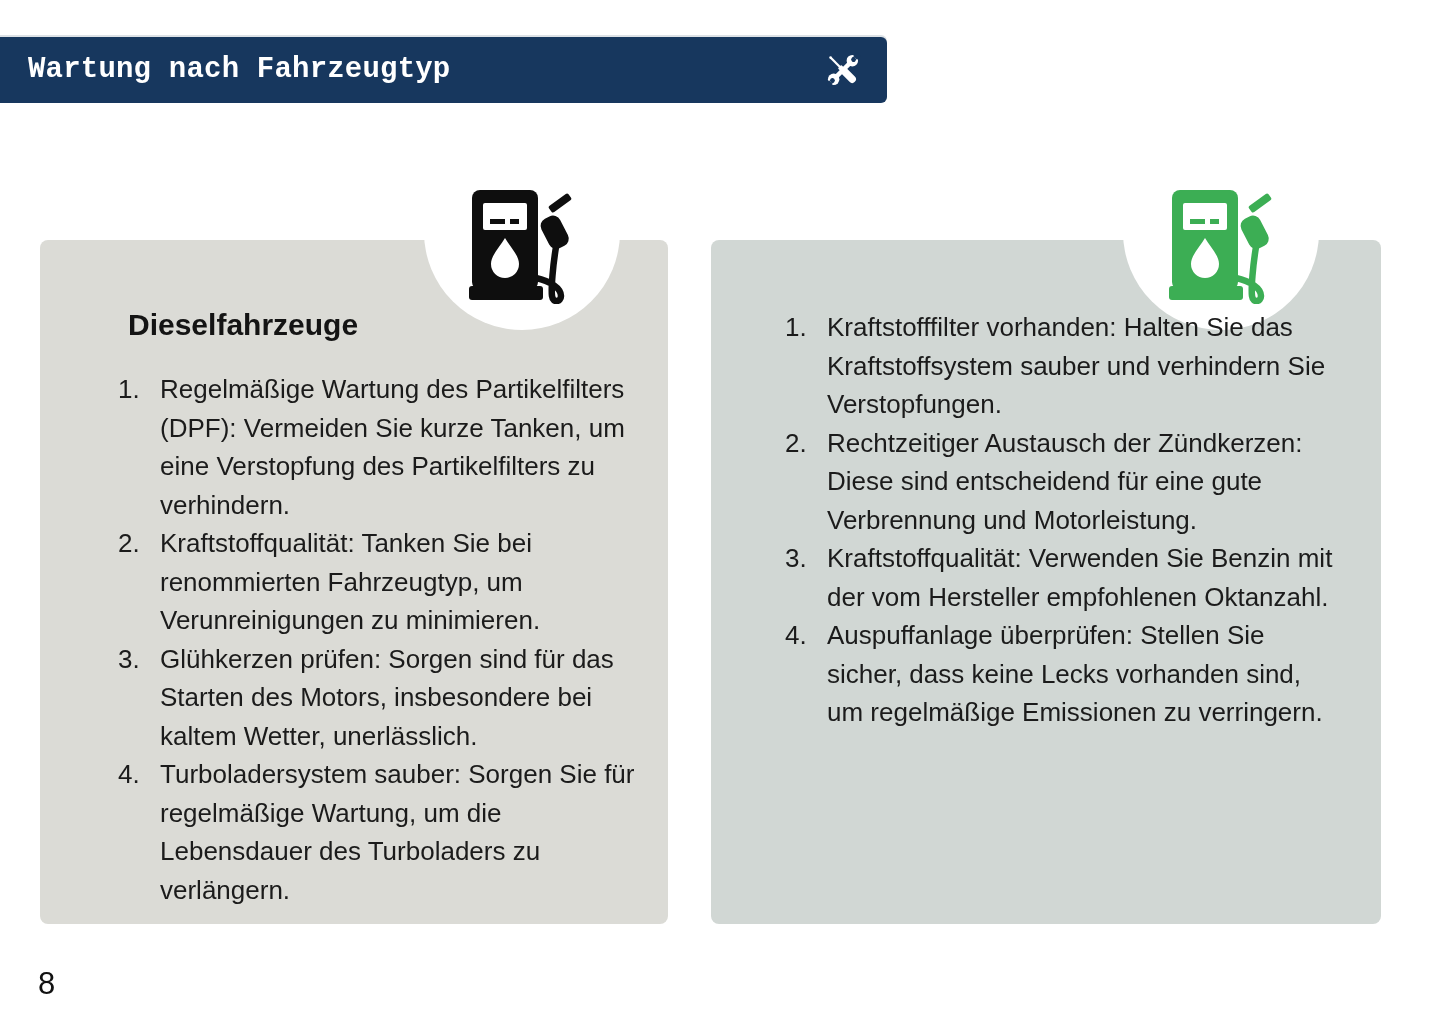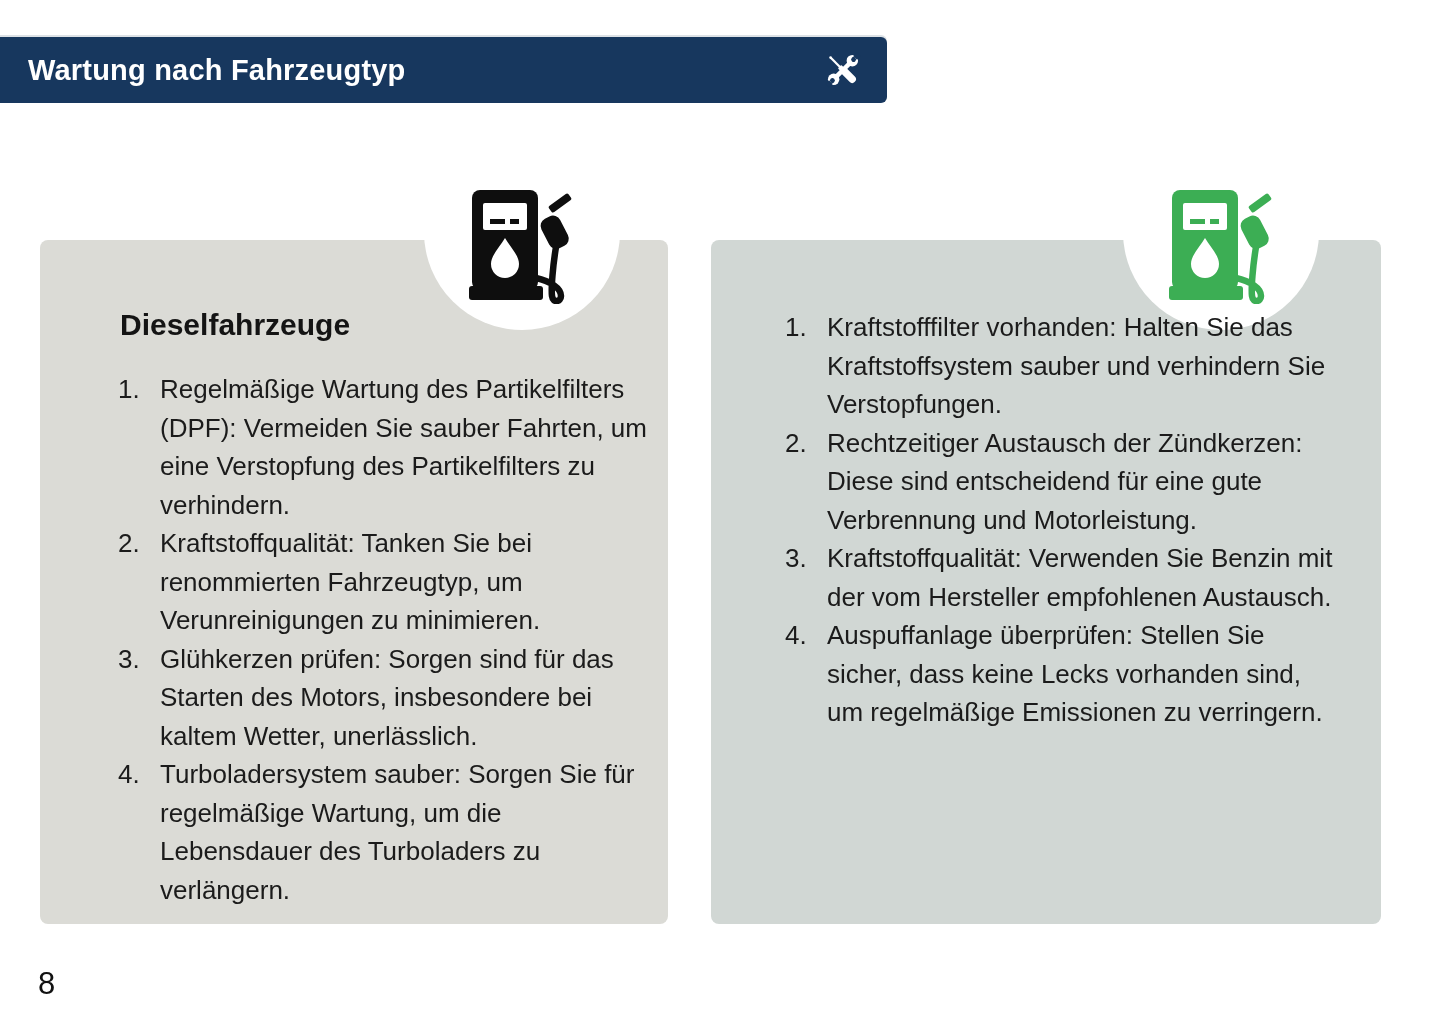--- a/index.html
+++ b/index.html
@@ -9,21 +9,21 @@
     -webkit-font-smoothing:antialiased;
   }
   
   .titlebar{
     position:absolute;left:0;top:37px;width:887px;height:66px;
     background:#17375e;border-radius:0 6px 6px 0;
     box-shadow:0 -2px 0 rgba(180,190,200,.45);
   }
   .titlebar h1{
     margin:0;position:absolute;left:28px;top:0;line-height:66px;
-    font-size:29px;font-weight:bold;color:#ffffff;letter-spacing:.2px;
+    font-size:29px;font-weight:bold;color:#ffffff;letter-spacing:.2px;font-family:Liberation Mono, monospace;
   }
   .tools{position:absolute;right:22px;top:11px;width:44px;height:44px;display:block;}
   .tools svg{width:100%;height:100%;display:block;}
   
   .card{
     position:absolute;top:240px;height:684px;border-radius:8px;
     box-sizing:border-box;color:#1b1b1b;
   }
   .card-diesel{left:40px;width:628px;background:#dbdbd6;padding:68px 18px 0 80px;}
   .card-benzin{left:711px;width:670px;background:#d1d7d4;padding:68px 44px 0 76px;}
@@ -31,21 +31,21 @@
     position:absolute;top:-106px;width:196px;height:196px;border-radius:50%;
     background:#ffffff;
   }
   .card-diesel .notch{left:384px;}
   .card-benzin .notch{left:412px;}
   .pump{position:absolute;top:-50px;width:104px;height:114px;display:block;}
   .card-diesel .pump{left:428px;color:#0e0e0e;}
   .card-benzin .pump{left:457px;color:#3cae54;}
   .pump svg{width:100%;height:100%;display:block;}
   .card h2{
-    position:relative;margin:0 0 28px 0;font-size:30px;font-weight:bold;color:#141414;
+    position:relative;margin:0 0 28px 8px;font-size:30px;font-weight:bold;color:#141414;
   }
   .card ol{
     list-style:none;margin:0;padding:0 0 0 40px;counter-reset:n;
     font-size:26px;line-height:38.5px;
   }
   .card ol li{position:relative;counter-increment:n;hyphens:auto;}
   .card ol li::before{
     content:counter(n) ".";position:absolute;left:-42px;top:0;
   }
   
@@ -95,21 +95,21 @@
         <rect x="1" y="96" width="74" height="14" rx="3"></rect>
         <rect x="4" y="0" width="66" height="100" rx="8"></rect>
         <rect x="15" y="13" width="44" height="27" rx="2" fill="#ffffff"></rect>
         <rect x="22" y="29" width="15" height="5"></rect>
         <rect x="42" y="29" width="9" height="5"></rect>
         <path fill="#ffffff" d="M37 48 C32 57 23 65 23 74 a14 14 0 0 0 28 0 C51 65 42 57 37 48 Z"></path>
       </svg>
     </span>
     <h2>Dieselfahrzeuge</h2>
     <ol>
-      <li>Regelmäßige Wartung des Partikelfilters (DPF): Vermeiden Sie sauber Fahrten, um eine Verstopfung des Partikelfilters zu verhindern.</li>
+      <li>Regelmäßige Wartung des Partikelfilters (DPF): Vermeiden Sie kurze Tanken, um eine Verstopfung des Partikelfilters zu verhindern.</li>
       <li>Kraftstoffqualität: Tanken Sie bei renommierten Fahrzeugtyp, um Verunreinigungen zu minimieren.</li>
       <li>Glühkerzen prüfen: Sorgen sind für das Starten des Motors, insbesondere bei kaltem Wetter, unerlässlich.</li>
       <li>Turboladersystem sauber: Sorgen Sie für regelmäßige Wartung, um die Lebensdauer des Turboladers zu verlängern.</li>
     </ol>
   </section>
 
   <section class="card card-benzin">
     <span class="notch"></span>
     <span class="pump">
       <svg viewBox="0 0 104 114" xmlns="http://www.w3.org/2000/svg" fill="currentColor">
@@ -120,20 +120,20 @@
         <rect x="4" y="0" width="66" height="100" rx="8"></rect>
         <rect x="15" y="13" width="44" height="27" rx="2" fill="#ffffff"></rect>
         <rect x="22" y="29" width="15" height="5"></rect>
         <rect x="42" y="29" width="9" height="5"></rect>
         <path fill="#ffffff" d="M37 48 C32 57 23 65 23 74 a14 14 0 0 0 28 0 C51 65 42 57 37 48 Z"></path>
       </svg>
     </span>
     <ol>
       <li>Kraftstofffilter vorhanden: Halten Sie das Kraftstoffsystem sauber und verhindern Sie Verstopfungen.</li>
       <li>Rechtzeitiger Austausch der Zündkerzen: Diese sind entscheidend für eine gute Verbrennung und Motorleistung.</li>
-      <li>Kraftstoffqualität: Verwenden Sie Benzin mit der vom Hersteller empfohlenen Austausch.</li>
+      <li>Kraftstoffqualität: Verwenden Sie Benzin mit der vom Hersteller empfohlenen Oktanzahl.</li>
       <li>Auspuffanlage überprüfen: Stellen Sie sicher, dass keine Lecks vorhanden sind, um regelmäßige Emissionen zu verringern.</li>
     </ol>
   </section>
 
   <div class="page-number">8</div>
 
 </div>
 
 </body></html>

